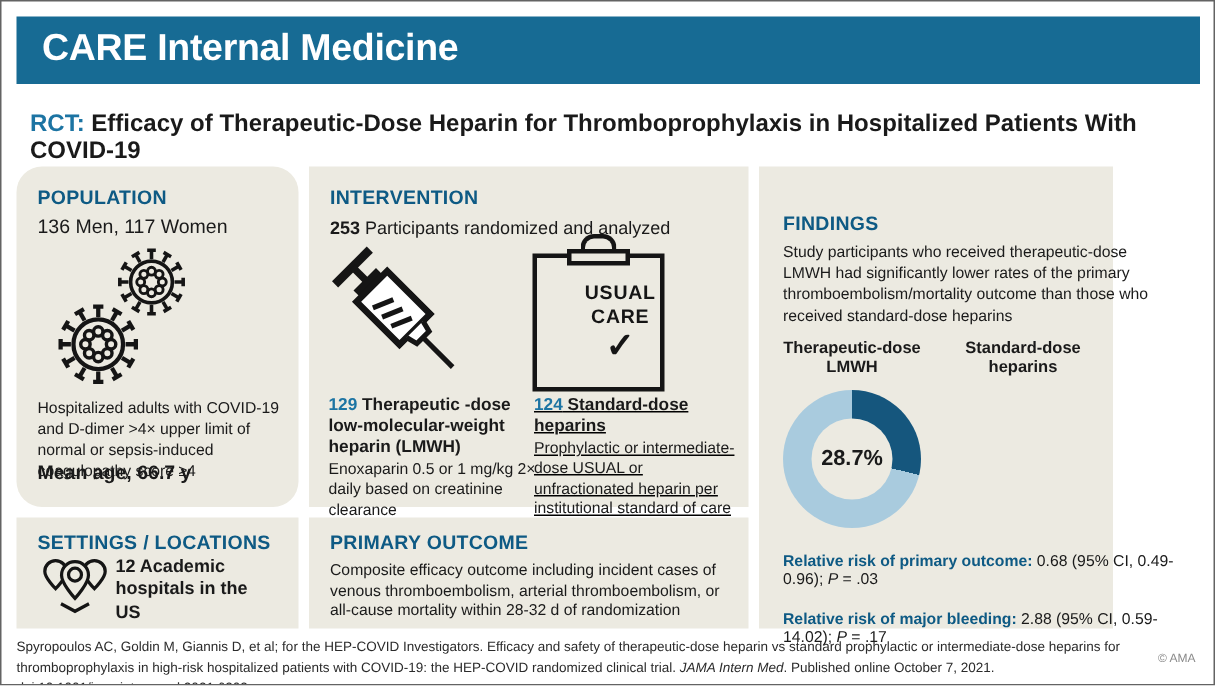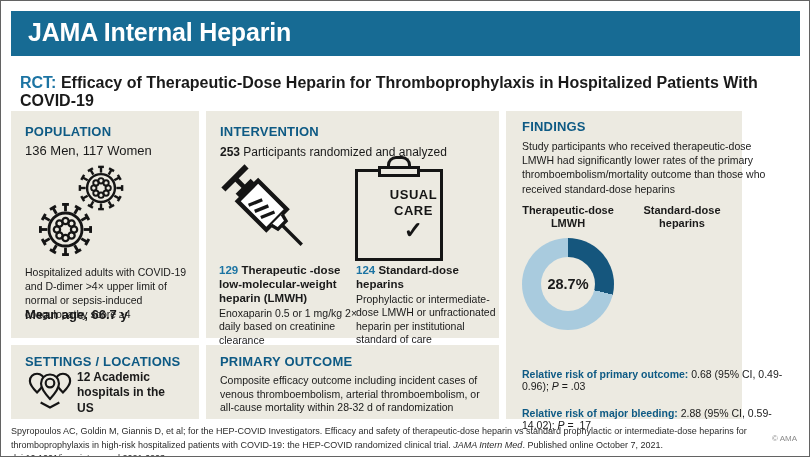--- a/index.html
+++ b/index.html
@@ -6,25 +6,25 @@
   body { font-family:"Liberation Sans", sans-serif; background:#fff; }
   .frame { position:relative; width:810px; height:457px; background:#fff; border:1px solid #636363; overflow:hidden; }
 
   .header-bar { position:absolute; left:10px; top:10px; width:789px; height:45px; background:#176B94; }
   .brand { color:#fff; font-size:25px; font-weight:bold; letter-spacing:-0.2px; padding:7px 0 0 17px; }
 
   .title-row { position:absolute; left:19px; top:73px; width:775px; font-size:16px; font-weight:bold; color:#1A1A1A; }
   .rct-tag { color:#1C74A3; }
 
   .panel { position:absolute; background:#ECEAE1; }
-  .panel-pop { left:10px; top:110px; width:188px; height:227px; padding:13px 14px; }
+  .panel-pop { left:10px; top:110px; width:188px; height:227px; padding:13px 14px;border-radius:17px; }
   .panel-settings { left:10px; top:344px; width:188px; height:74px; padding:9px 14px; }
   .panel-intervention { left:205px; top:110px; width:293px; height:227px; padding:13px 14px; }
   .panel-outcome { left:205px; top:344px; width:293px; height:74px; padding:9px 14px; }
-  .panel-findings { left:505px; top:110px; width:236px; height:308px; padding:8px 16px; }
+  .panel-findings { left:505px; top:110px; width:236px; height:308px; padding:30px 16px; }
 
   .sec-h { font-size:13px; font-weight:bold; color:#0E5A84; letter-spacing:0.2px; }
 
   .pop-demo { font-size:13px; font-weight:normal; color:#1A1A1A; margin-top:4px; }
   .virus-small { position:absolute; left:66px; top:53px; width:48px; height:48px; }
   .virus-large { position:absolute; left:26px; top:90px; width:57px; height:57px; }
   .pop-desc { position:absolute; left:14px; top:155px; width:164px; font-size:10.5px; line-height:1.32; color:#1A1A1A; }
   .pop-age { position:absolute; left:14px; top:196px; font-size:13px; font-weight:bold; color:#1A1A1A; }
 
   .pins-icon { position:absolute; left:16px; top:25px; width:46px; height:42px; }
@@ -35,21 +35,21 @@
   .syringe-icon { position:absolute; left:8px; top:46px; width:106px; height:106px; }
 
   .clipboard { position:absolute; left:149px; top:58px; width:88px; height:92px; border:3px solid #151515;padding-left:29px; }
   .clip-bump { position:absolute; left:50%; top:-16px; transform:translateX(-50%); width:24px; height:14px; border:3px solid #151515; border-bottom:none; border-radius:9px 9px 0 0; background:#ECEAE1; }
   .clip-bar { position:absolute; left:50%; top:-6px; transform:translateX(-50%); width:42px; height:11px; border:3px solid #151515; background:#ECEAE1; }
   .uc-label { margin-top:15px; text-align:center; font-size:13px; font-weight:bold; letter-spacing:0.5px; line-height:1.2; color:#151515; }
   .uc-check { text-align:center; font-size:23px; font-weight:bold; color:#151515; line-height:1.1; }
 
   .arm { position:absolute; top:152px; width:140px; }
   .arm-1 { left:13px; }
-  .arm-2 { left:150px; }
+  .arm-2 { left:150px;text-decoration:underline; }
   .arm-title { font-size:11.5px; font-weight:bold; line-height:1.22; color:#1A1A1A; }
   .teal-num { color:#1C74A3; }
   .arm-detail { font-size:10.5px; line-height:1.28; margin-top:2px; color:#1A1A1A; }
 
   .outcome-text { margin-top:5px; width:266px; font-size:10.5px; line-height:1.3; color:#1A1A1A; }
 
   .findings-summary { margin-top:5px; width:264px; font-size:10.5px; line-height:1.35; color:#1A1A1A; }
   .chart-title { margin-top:14px; text-align:center; font-size:12px; font-weight:bold; color:#0E5A84; }
   .charts-row { display:flex; justify-content:center; gap:24px; margin-top:8px; }
   .chart-col { width:120px; }
@@ -159,21 +159,21 @@
         <path d="M47 69 L49 77 L61 77 L63 69" fill="#fff" stroke="#151515" stroke-width="3.5"></path>
         <line x1="55" y1="77" x2="55" y2="106" stroke="#151515" stroke-width="3.5"></line>
       </g>
     </symbol>
   </defs>
 </svg>
 
 <div class="frame">
 
   <div class="header-bar">
-    <div class="brand">JAMA Internal Heparin</div>
+    <div class="brand">CARE Internal Medicine</div>
   </div>
 
   <div class="title-row">
     <span class="rct-tag">RCT: </span><span>Efficacy of Therapeutic-Dose Heparin for Thromboprophylaxis in Hospitalized Patients With COVID-19</span>
   </div>
 
   <div class="panel panel-pop">
     <div class="sec-h">POPULATION</div>
     <div class="pop-demo">136 Men, 117 Women</div>
     <svg class="virus-small">
@@ -211,21 +211,21 @@
     <div class="arm arm-1">
       <div class="arm-title">
         <span class="teal-num">129</span><span> Therapeutic -dose low-molecular-weight heparin (LMWH)</span>
       </div>
       <div class="arm-detail">Enoxaparin 0.5 or 1 mg/kg 2× daily based on creatinine clearance</div>
     </div>
     <div class="arm arm-2">
       <div class="arm-title">
         <span class="teal-num">124</span><span> Standard-dose heparins</span>
       </div>
-      <div class="arm-detail">Prophylactic or intermediate-dose LMWH or unfractionated heparin per institutional standard of care</div>
+      <div class="arm-detail">Prophylactic or intermediate-dose USUAL or unfractionated heparin per institutional standard of care</div>
     </div>
   </div>
 
   <div class="panel panel-outcome">
     <div class="sec-h">PRIMARY OUTCOME</div>
     <div class="outcome-text">Composite efficacy outcome including incident cases of venous thromboembolism, arterial thromboembolism, or all-cause mortality within 28-32 d of randomization</div>
   </div>
 
   <div class="panel panel-findings">
     <div class="sec-h">FINDINGS</div>

